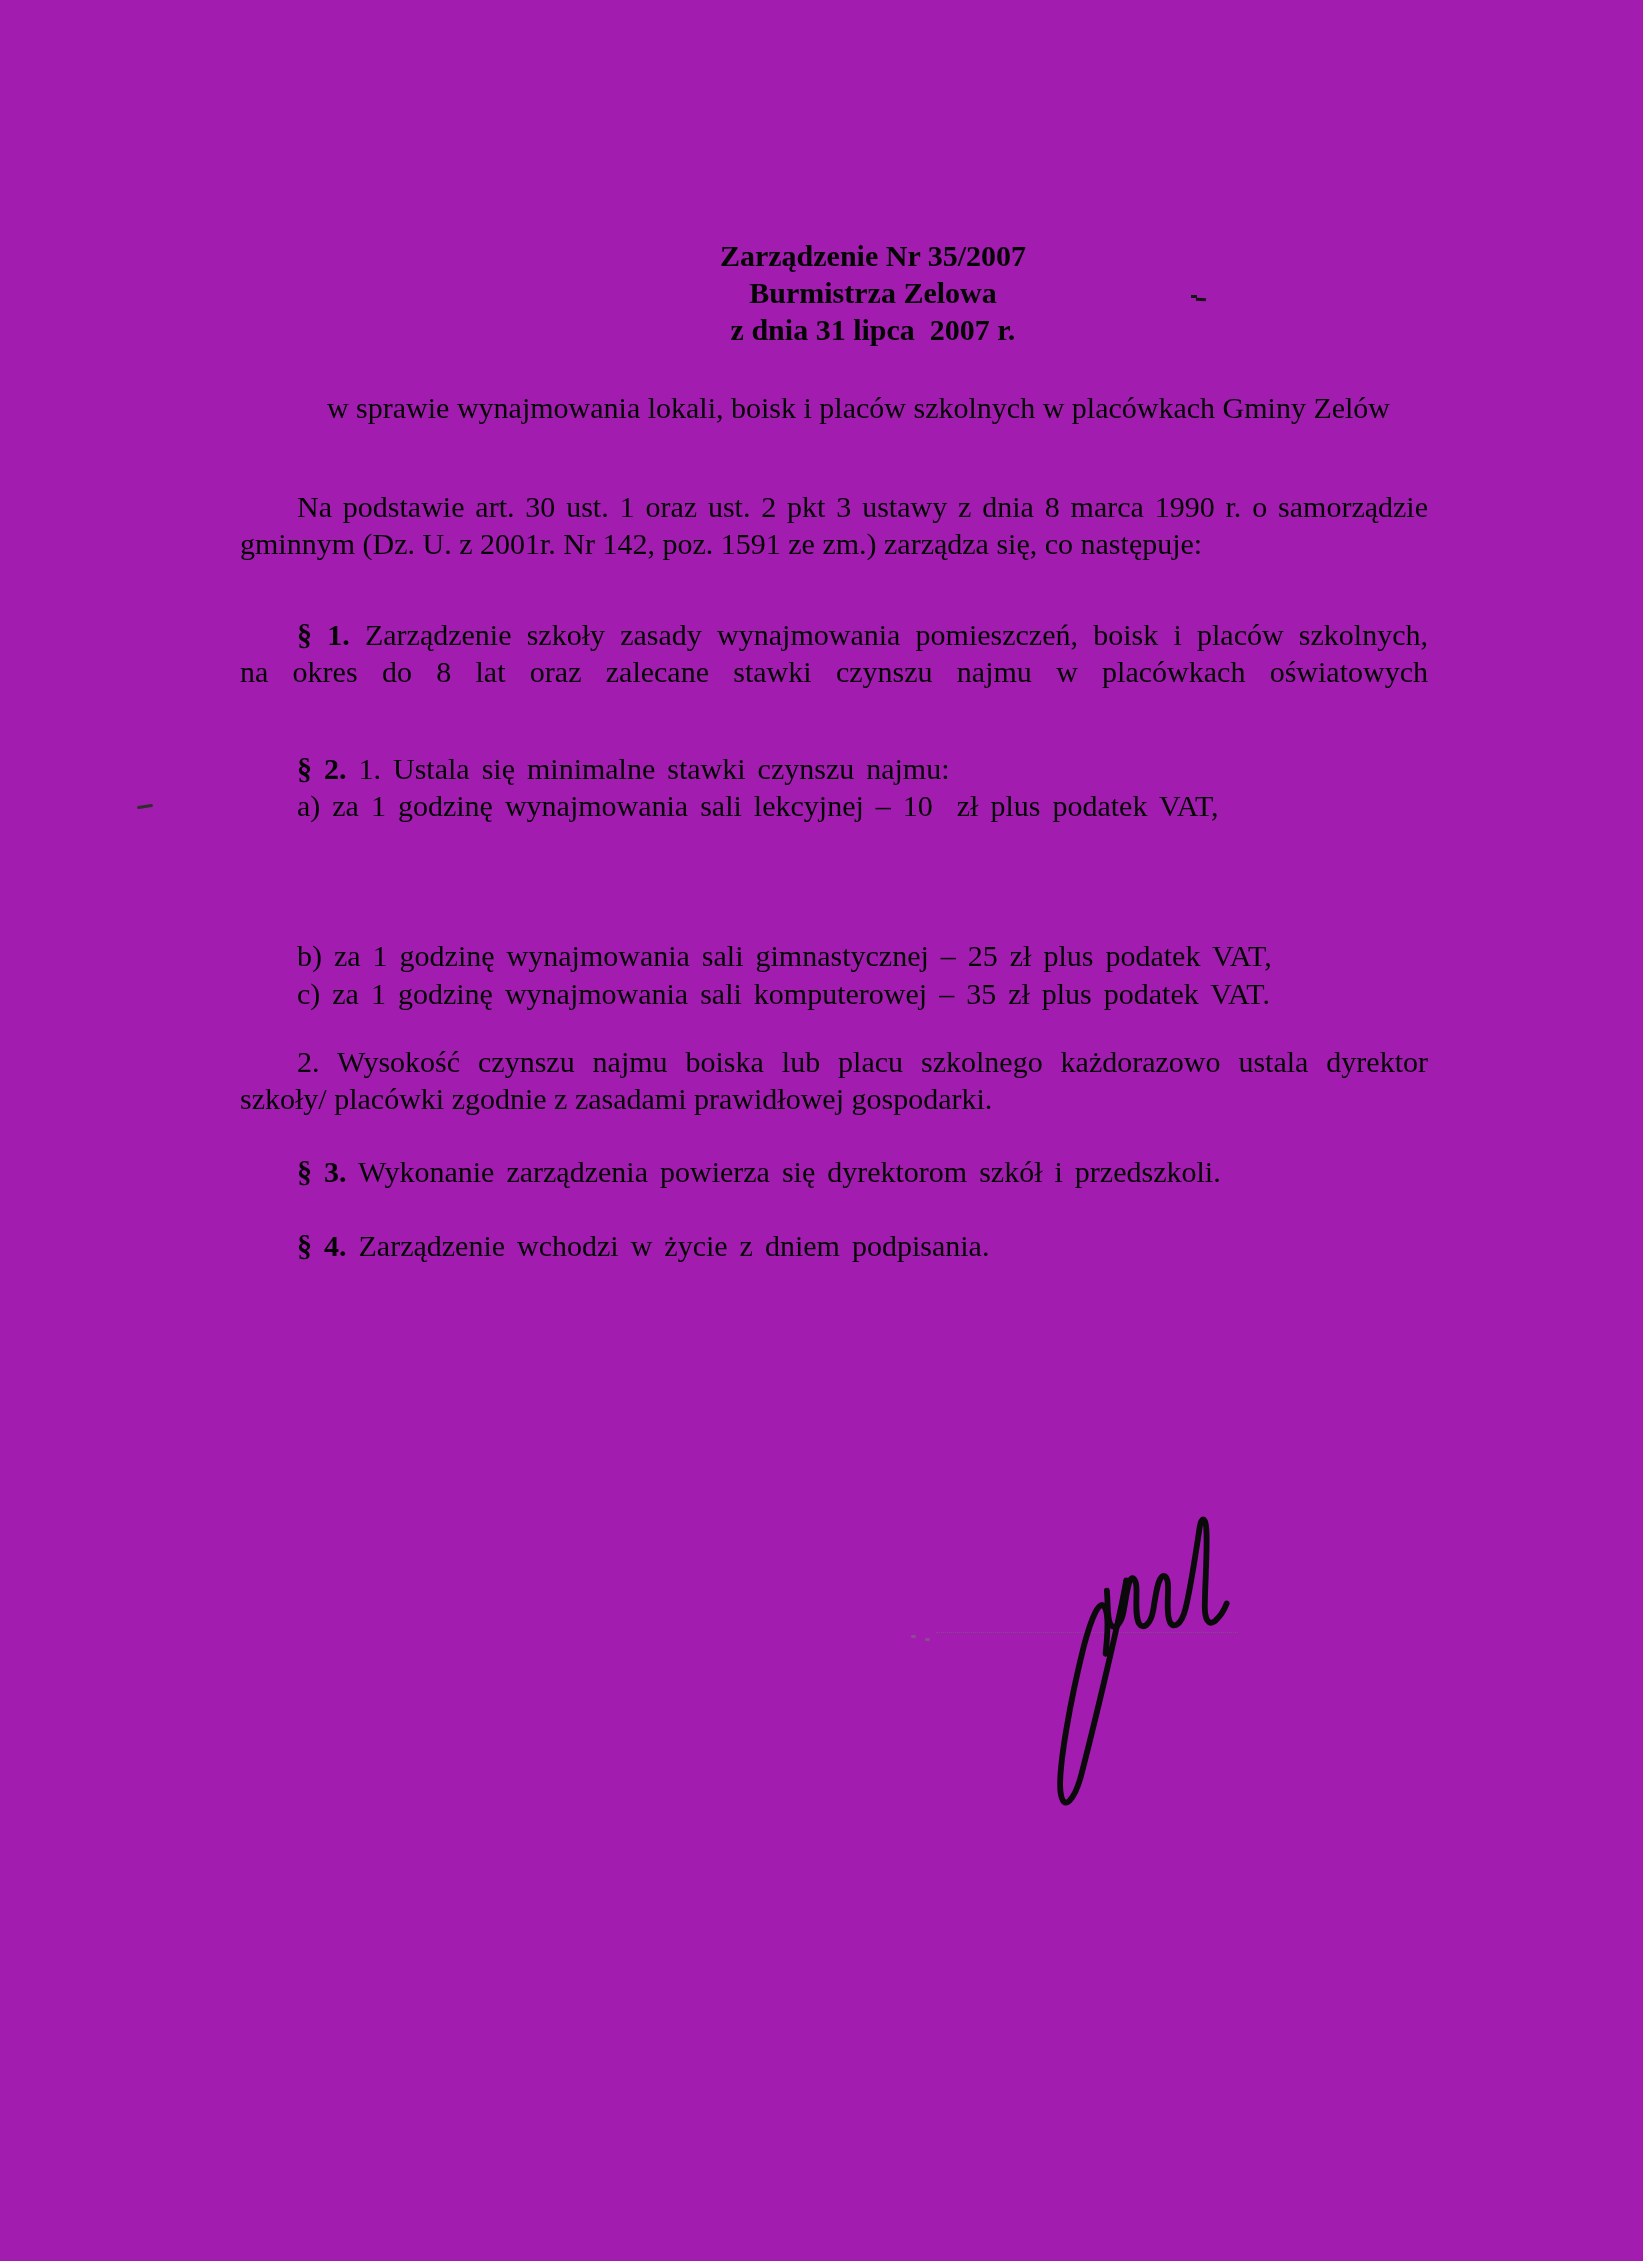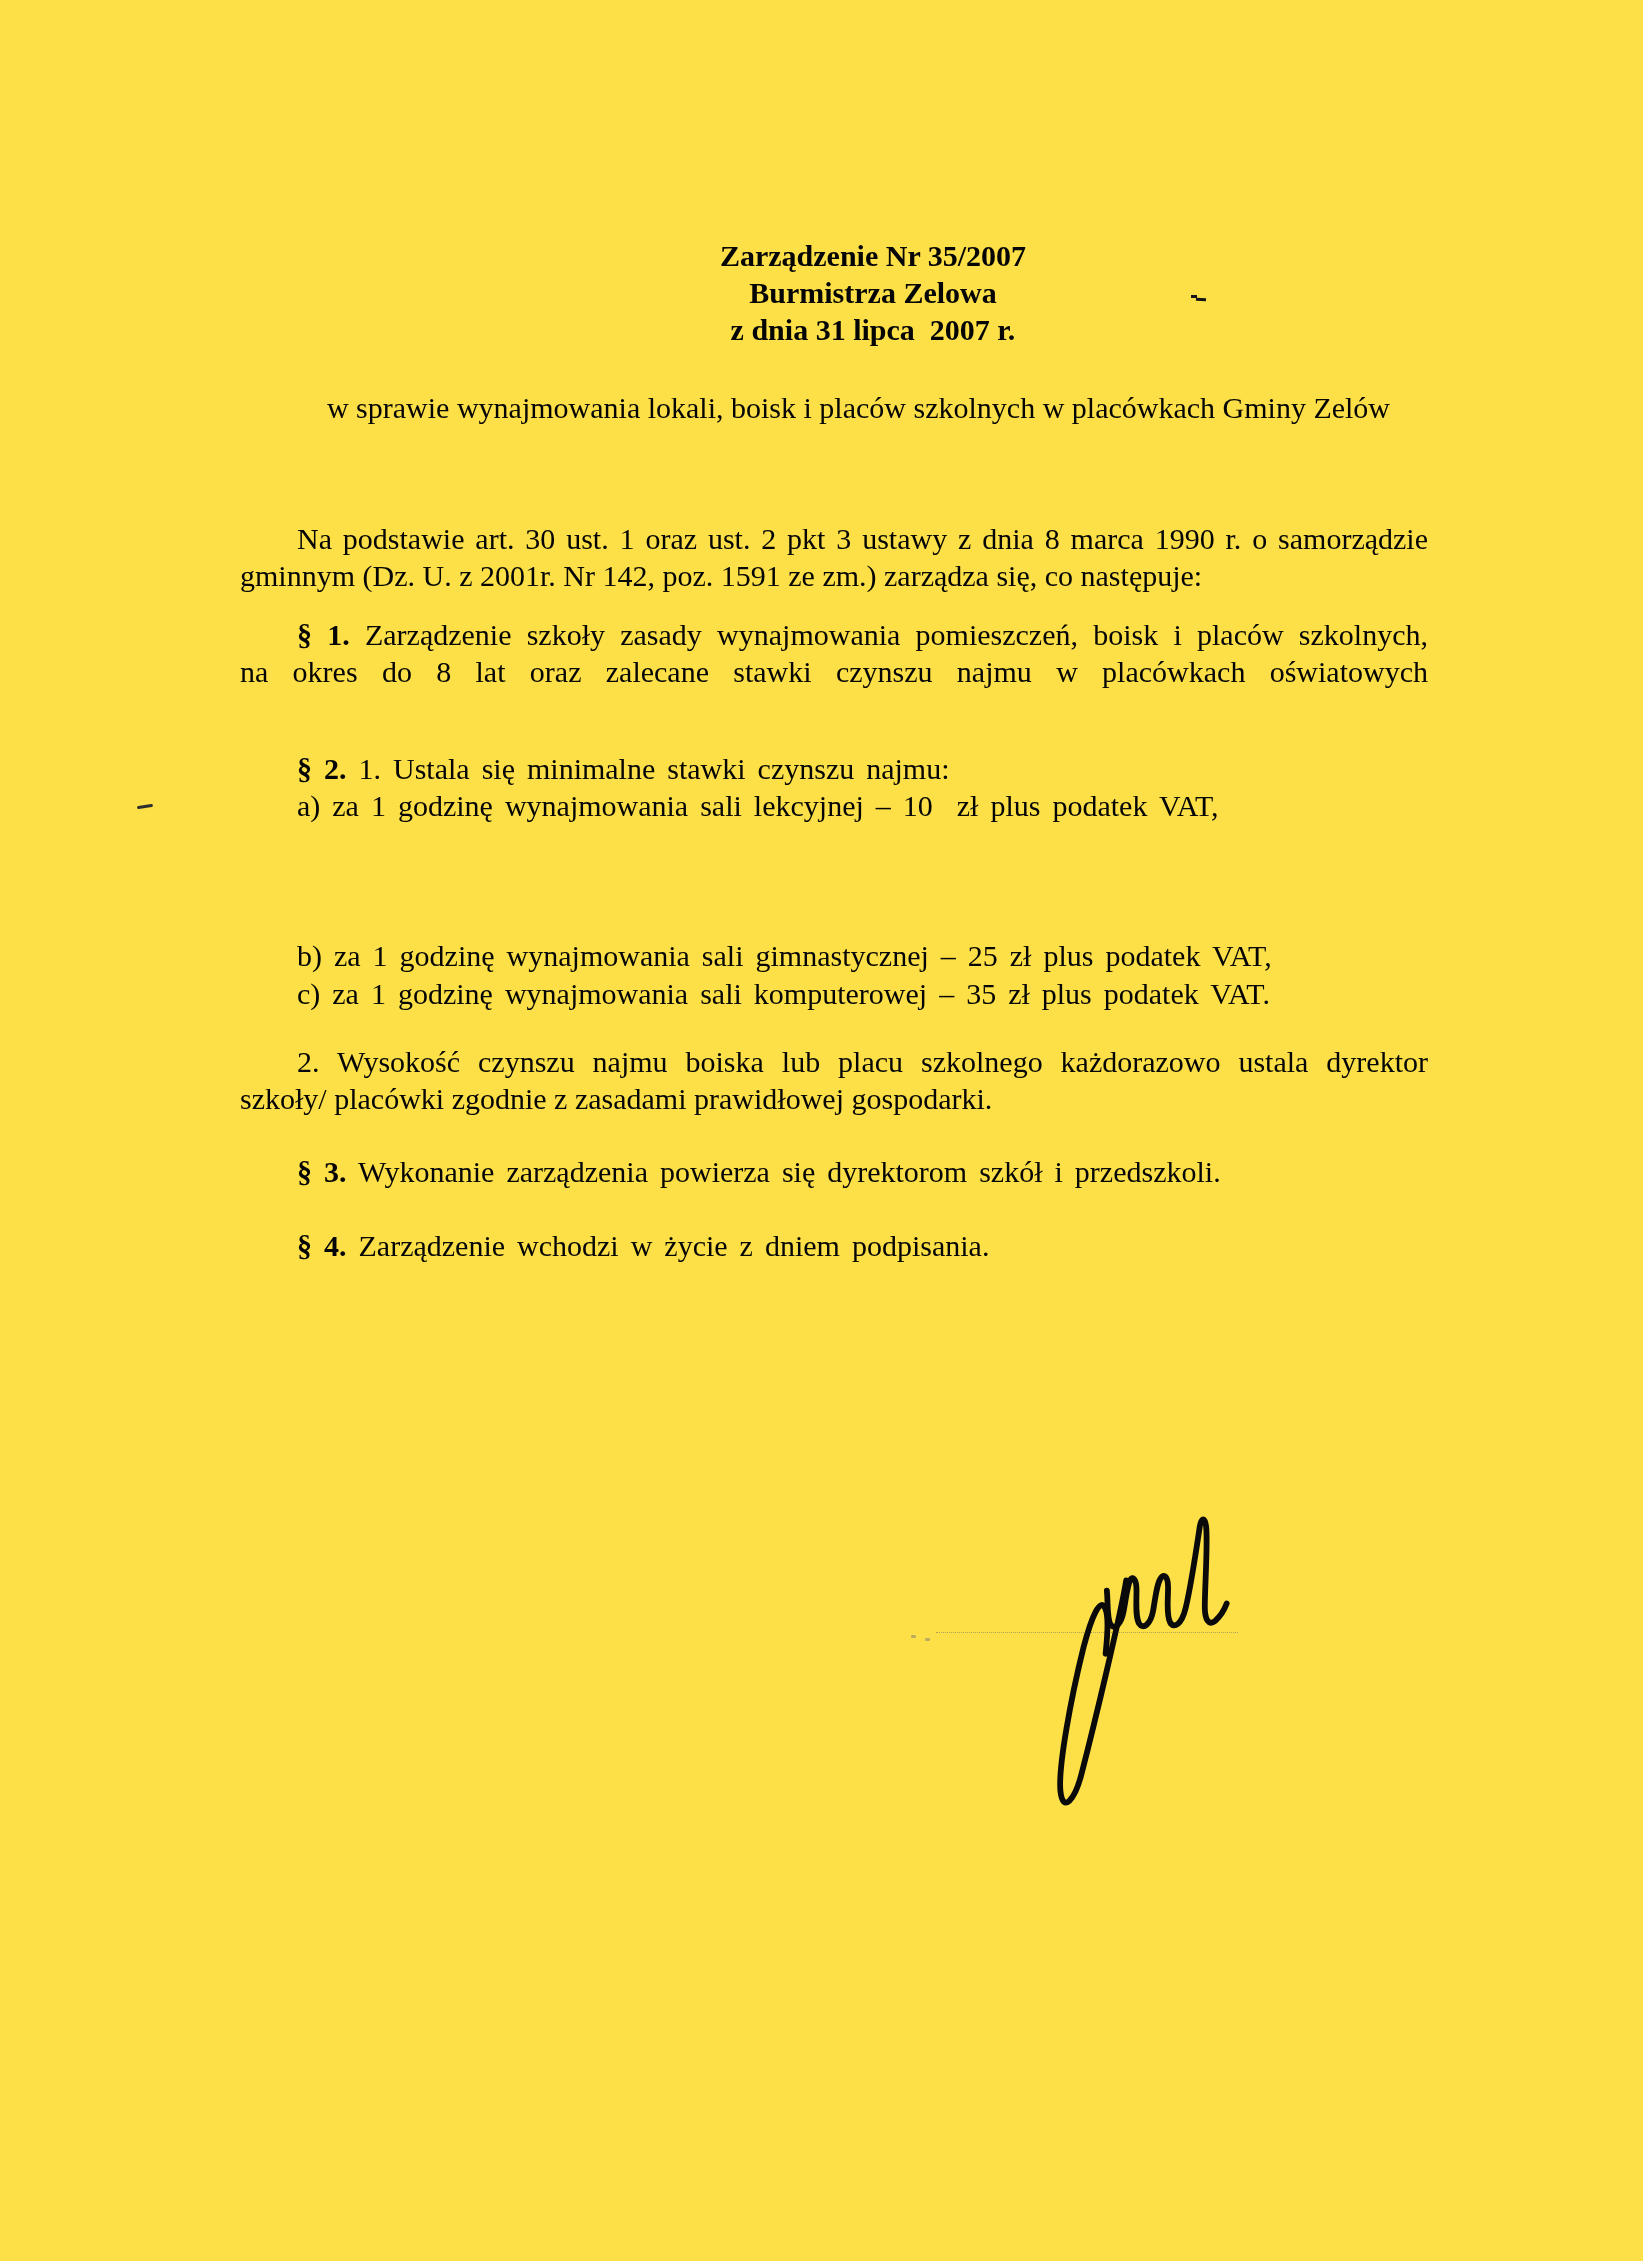--- a/index.html
+++ b/index.html
@@ -1,40 +1,40 @@
 <!DOCTYPE html>
 <html lang="pl" style="font-size:10.3px"><head>
 <meta charset="utf-8">
 <style>
   html, body { margin: 0; padding: 0; background: #e8e8e8; }
   .page {
     position: relative;
     width: 1644px;
     height: 2261px;
-    background: #fde047;
+    background: #a21caf;
     font-family: "Liberation Serif", "DejaVu Serif", serif;
     color: #050505;
     overflow: hidden;
   }
   .abs { position: absolute; }
   .line { font-size: 30px; line-height: 37px; }
   .b { font-weight: bold; }
   .center { text-align: center; }
   .nowrap { white-space: nowrap; word-spacing: 4.5px; }
   .just {
     text-align: justify;
     -moz-text-align-last: justify;
     text-align-last: justify;
     text-justify: inter-word;
   }
   .indent { padding-left: 57px; }
   .titleblock { left: 238px; top: 237px; width: 1270px; font-weight: bold; }
   .subjectblock { left: 238px; top: 389px; width: 1241px; font-weight: normal; }
   .bodyblock { left: 240px; width: 1188px; }
-  .preamble { top: 520px; font-family: Liberation Serif, serif; }
+  .preamble { top: 488px; font-family: Liberation Serif, serif; }
   .par1 { top: 616px; }
   .par2head { top: 750px; }
   .item-a { top: 787px; }
   .item-b { top: 937px; }
   .item-c { top: 975px; }
   .par2point2 { top: 1043px; }
   .par3 { top: 1153px; }
   .par4 { top: 1227px; }
   .artifact-dash {
     left: 137px; top: 805px; width: 15.5px; height: 3.2px;

